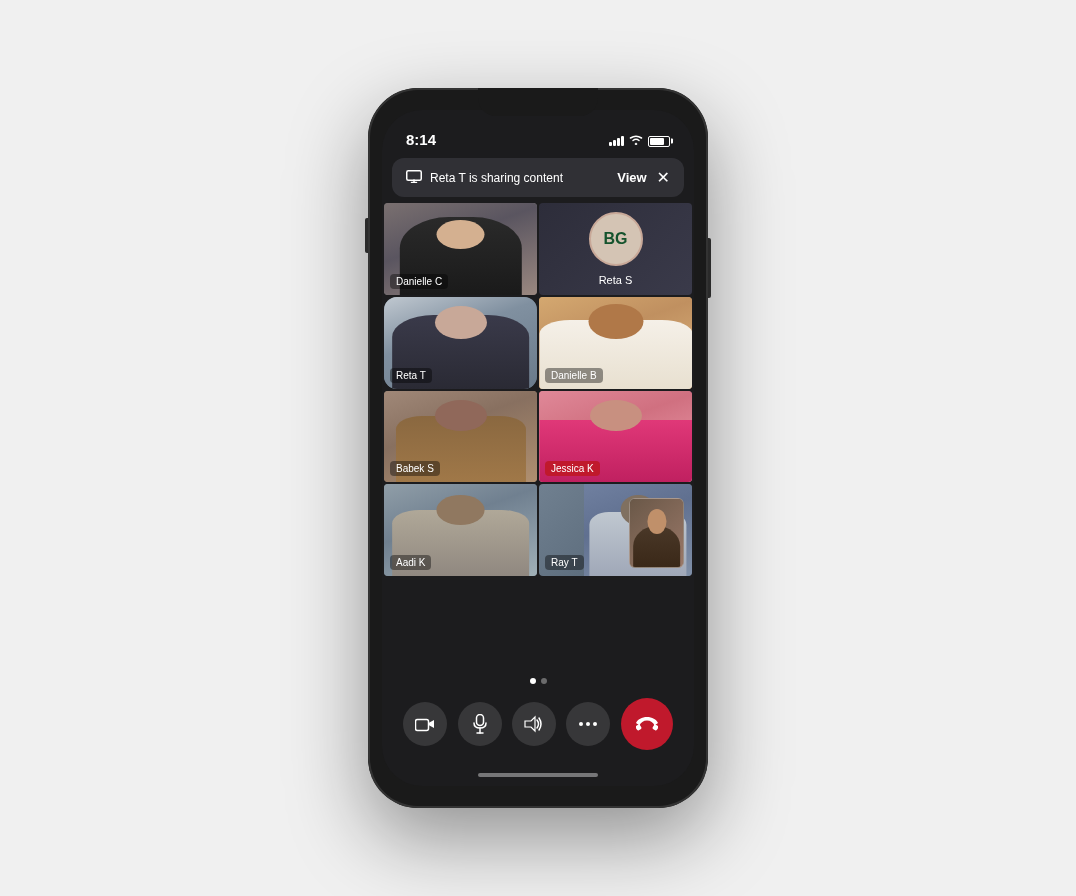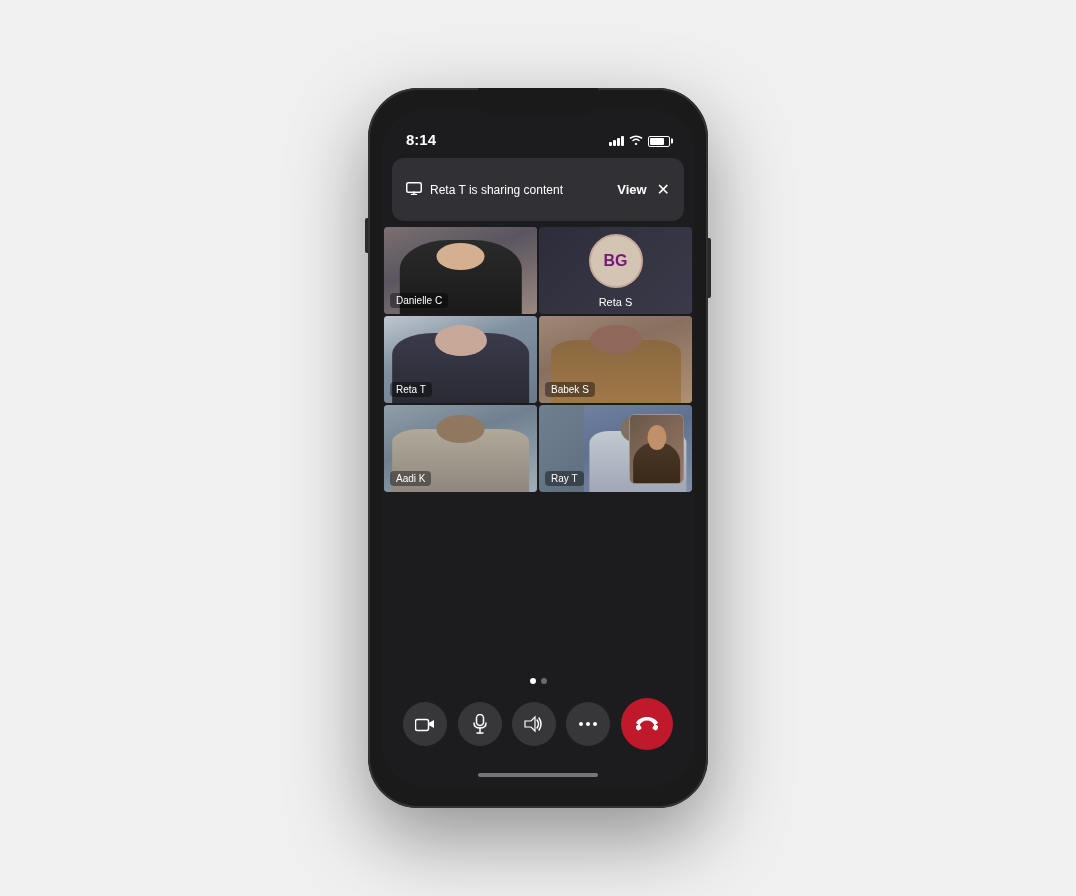--- a/index.html
+++ b/index.html
@@ -142,21 +142,21 @@
       height: 100%;
       background: white;
       border-radius: 1px;
     }
 
     
     .sharing-banner {
       background: rgba(50, 50, 55, 0.95);
       margin: 4px 10px;
       border-radius: 12px;
-      padding: 22px 14px;
+      padding: 10px 14px;
       display: flex;
       align-items: center;
       justify-content: space-between;
       flex-shrink: 0;
       z-index: 10;
     }
 
     .banner-left {
       display: flex;
       align-items: center;
@@ -201,21 +201,21 @@
 
     .video-cell {
       position: relative;
       overflow: hidden;
       border-radius: 4px;
     }
 
     
     .cell-charlotte { background: linear-gradient(135deg, #5a5a5a 0%, #8a8a8a 50%, #6a6060 100%); }
     .cell-babak-s { background: linear-gradient(135deg, #2d2d3a 0%, #3a3a4a 100%); display: flex; flex-direction: column; align-items: center; justify-content: center; }
-    .cell-reta { background: linear-gradient(135deg, #8090a0 0%, #607080 50%, #5a6a7a 100%); }
+    .cell-reta { background: linear-gradient(135deg, #8090a0 0%, #607080 50%, #5a6a7a 100%); border-radius: 13px; }
     .cell-danielle { background: linear-gradient(135deg, #c09060 0%, #d0a070 50%, #b08050 100%); }
     .cell-krystal { background: linear-gradient(135deg, #a0a0b0 0%, #8090a0 50%, #d4a060 100%); }
     .cell-babek { background: linear-gradient(135deg, #8a7a6a 0%, #a08070 50%, #c0a080 100%); }
     .cell-jessica { background: linear-gradient(135deg, #d07080 0%, #c060a0 50%, #e080a0 100%); }
     .cell-aadi { background: linear-gradient(135deg, #809090 0%, #607080 50%, #708090 100%); }
     .cell-miguel { background: linear-gradient(135deg, #6a7a8a 0%, #506070 50%, #809090 100%); }
     .cell-ray { background: linear-gradient(135deg, #708090 0%, #607080 50%, #506070 100%); }
 
     .participant-label {
       position: absolute;
@@ -241,21 +241,21 @@
       width: 54px;
       height: 54px;
       border-radius: 50%;
       background: #d4c4b4;
       border: 2px solid #c8a898;
       display: flex;
       align-items: center;
       justify-content: center;
       font-size: 16px;
       font-weight: 600;
-      color: #701a75;
+      color: #14532d;
       margin-bottom: 8px;
     }
 
     .avatar-name {
       font-size: 11px;
       color: white;
       font-weight: 500;
     }
 
     
@@ -398,30 +398,44 @@
       </div>
 
       <div class="video-cell cell-reta">
         <div style="width:100%;height:100%;background:linear-gradient(160deg,#c0c8d0 0%,#8090a0 40%,#6a7a8a 100%);display:flex;align-items:center;justify-content:center;overflow:hidden;position:relative;">
           <div style="position:absolute;bottom:0;left:50%;transform:translateX(-50%);width:90%;height:80%;background:linear-gradient(to bottom,#3a3a4a 0%,#2a2a34 100%);border-radius:30% 30% 0 0;"></div>
           <div style="position:absolute;top:10%;left:50%;transform:translateX(-50%);width:34%;height:36%;background:#c8a898;border-radius:50%;"></div>
         </div>
         <span class="participant-label label-default">Reta T</span>
       </div>
 
+      <div class="video-cell cell-danielle">
+        <div style="width:100%;height:100%;background:linear-gradient(160deg,#d4a870 0%,#c09060 40%,#e0b880 100%);display:flex;align-items:center;justify-content:center;overflow:hidden;position:relative;">
+          <div style="position:absolute;bottom:0;left:50%;transform:translateX(-50%);width:100%;height:75%;background:linear-gradient(to bottom,#f5f0e8 0%,#e8e0d0 100%);border-radius:20% 20% 0 0;"></div>
+          <div style="position:absolute;top:8%;left:50%;transform:translateX(-50%);width:36%;height:38%;background:#b07848;border-radius:50%;"></div>
+        </div>
+        <span class="participant-label label-default">Danielle B</span>
+      </div>
 
 
       <div class="video-cell cell-babek">
         <div style="width:100%;height:100%;background:linear-gradient(160deg,#a08878 0%,#887060 40%,#b09070 100%);display:flex;align-items:center;justify-content:center;overflow:hidden;position:relative;">
           <div style="position:absolute;bottom:0;left:50%;transform:translateX(-50%);width:85%;height:72%;background:linear-gradient(to bottom,#8a6840 0%,#a07848 100%);border-radius:20% 20% 0 0;"></div>
           <div style="position:absolute;top:10%;left:50%;transform:translateX(-50%);width:34%;height:34%;background:#90685a;border-radius:50%;"></div>
         </div>
         <span class="participant-label label-default">Babek S</span>
       </div>
 
+      <div class="video-cell cell-jessica">
+        <div style="width:100%;height:100%;background:linear-gradient(160deg,#e08898 0%,#d07080 40%,#f0a0b0 100%);display:flex;align-items:center;justify-content:center;overflow:hidden;position:relative;">
+          <div style="position:absolute;bottom:0;left:50%;transform:translateX(-50%);width:100%;height:68%;background:linear-gradient(to bottom,#e03878 0%,#c02060 100%);border-radius:0;"></div>
+          <div style="position:absolute;top:10%;left:50%;transform:translateX(-50%);width:34%;height:34%;background:#c89080;border-radius:50%;"></div>
+        </div>
+        <span class="participant-label label-active">Jessica K</span>
+      </div>
 
       <div class="video-cell cell-aadi">
         <div style="width:100%;height:100%;background:linear-gradient(160deg,#909ea8 0%,#708090 40%,#a0b0b8 100%);display:flex;align-items:center;justify-content:center;overflow:hidden;position:relative;">
           <div style="position:absolute;bottom:0;left:50%;transform:translateX(-50%);width:90%;height:72%;background:linear-gradient(to bottom,#b0a898 0%,#908880 100%);border-radius:20% 20% 0 0;"></div>
           <div style="position:absolute;top:12%;left:50%;transform:translateX(-50%);width:32%;height:32%;background:#907860;border-radius:50%;"></div>
         </div>
         <span class="participant-label label-default">Aadi K</span>
       </div>
 
 

